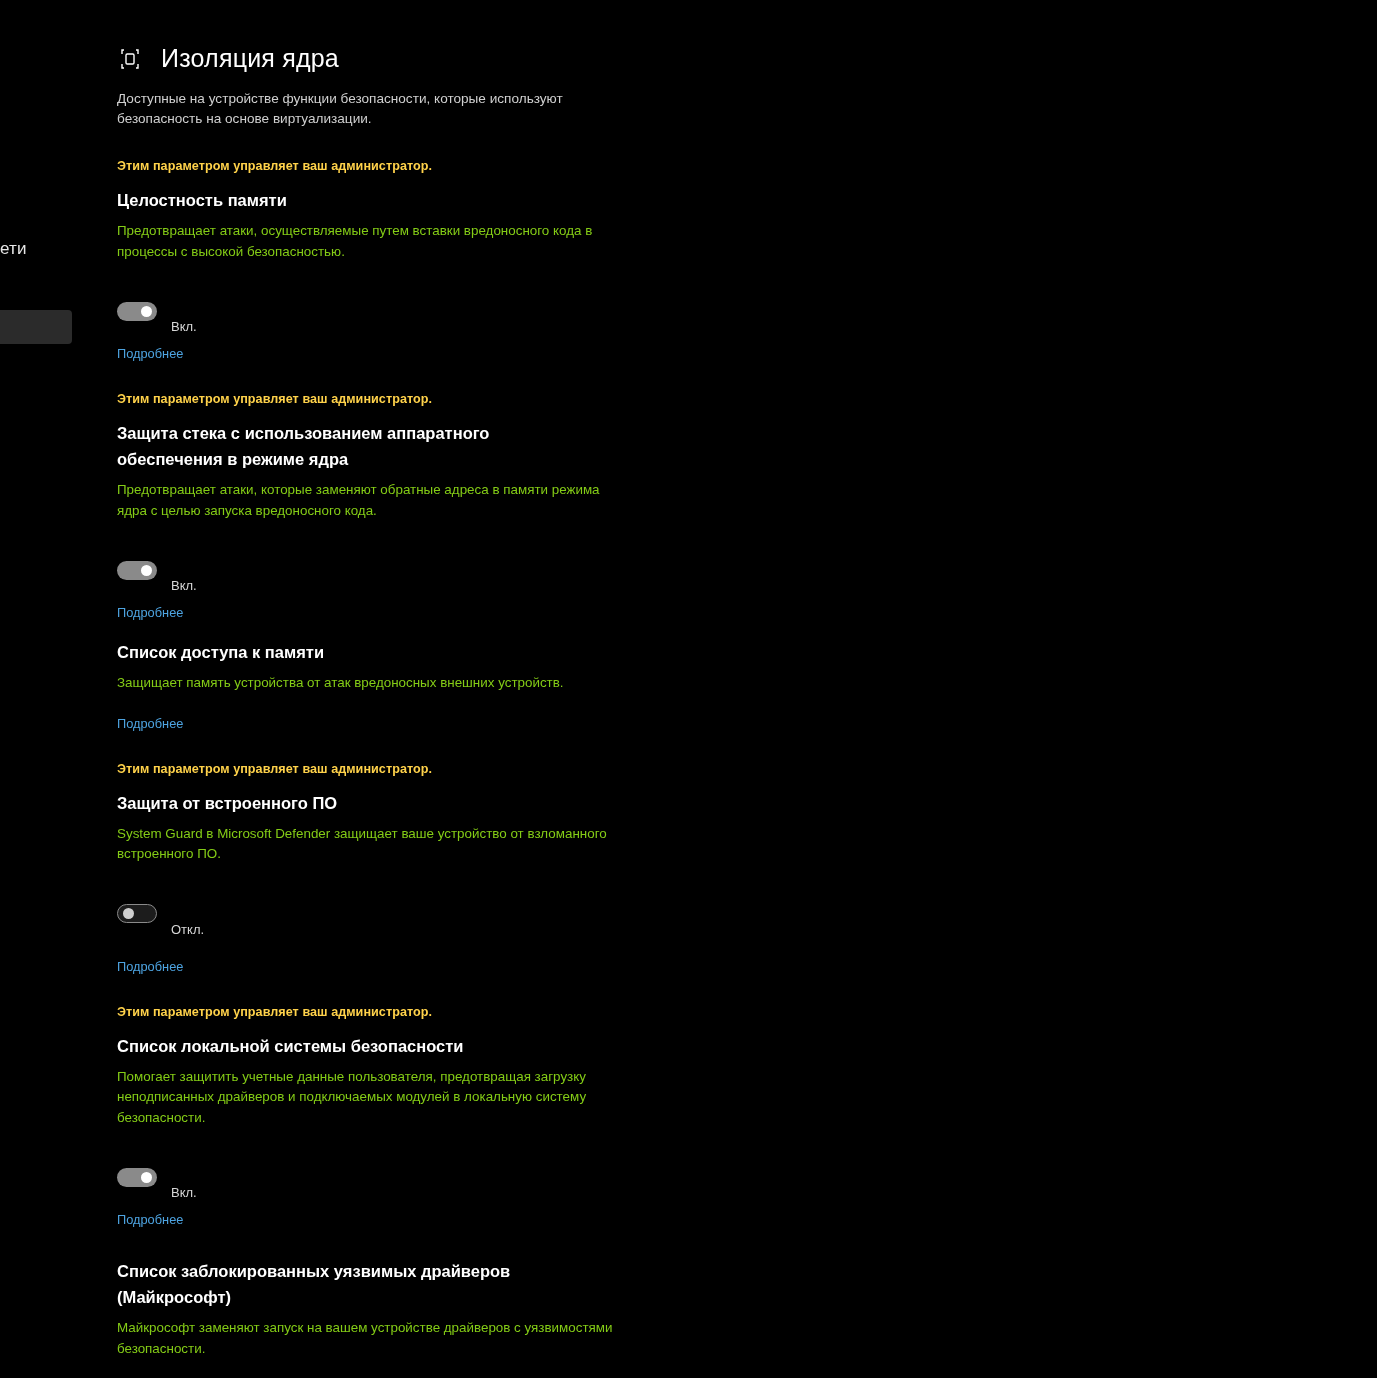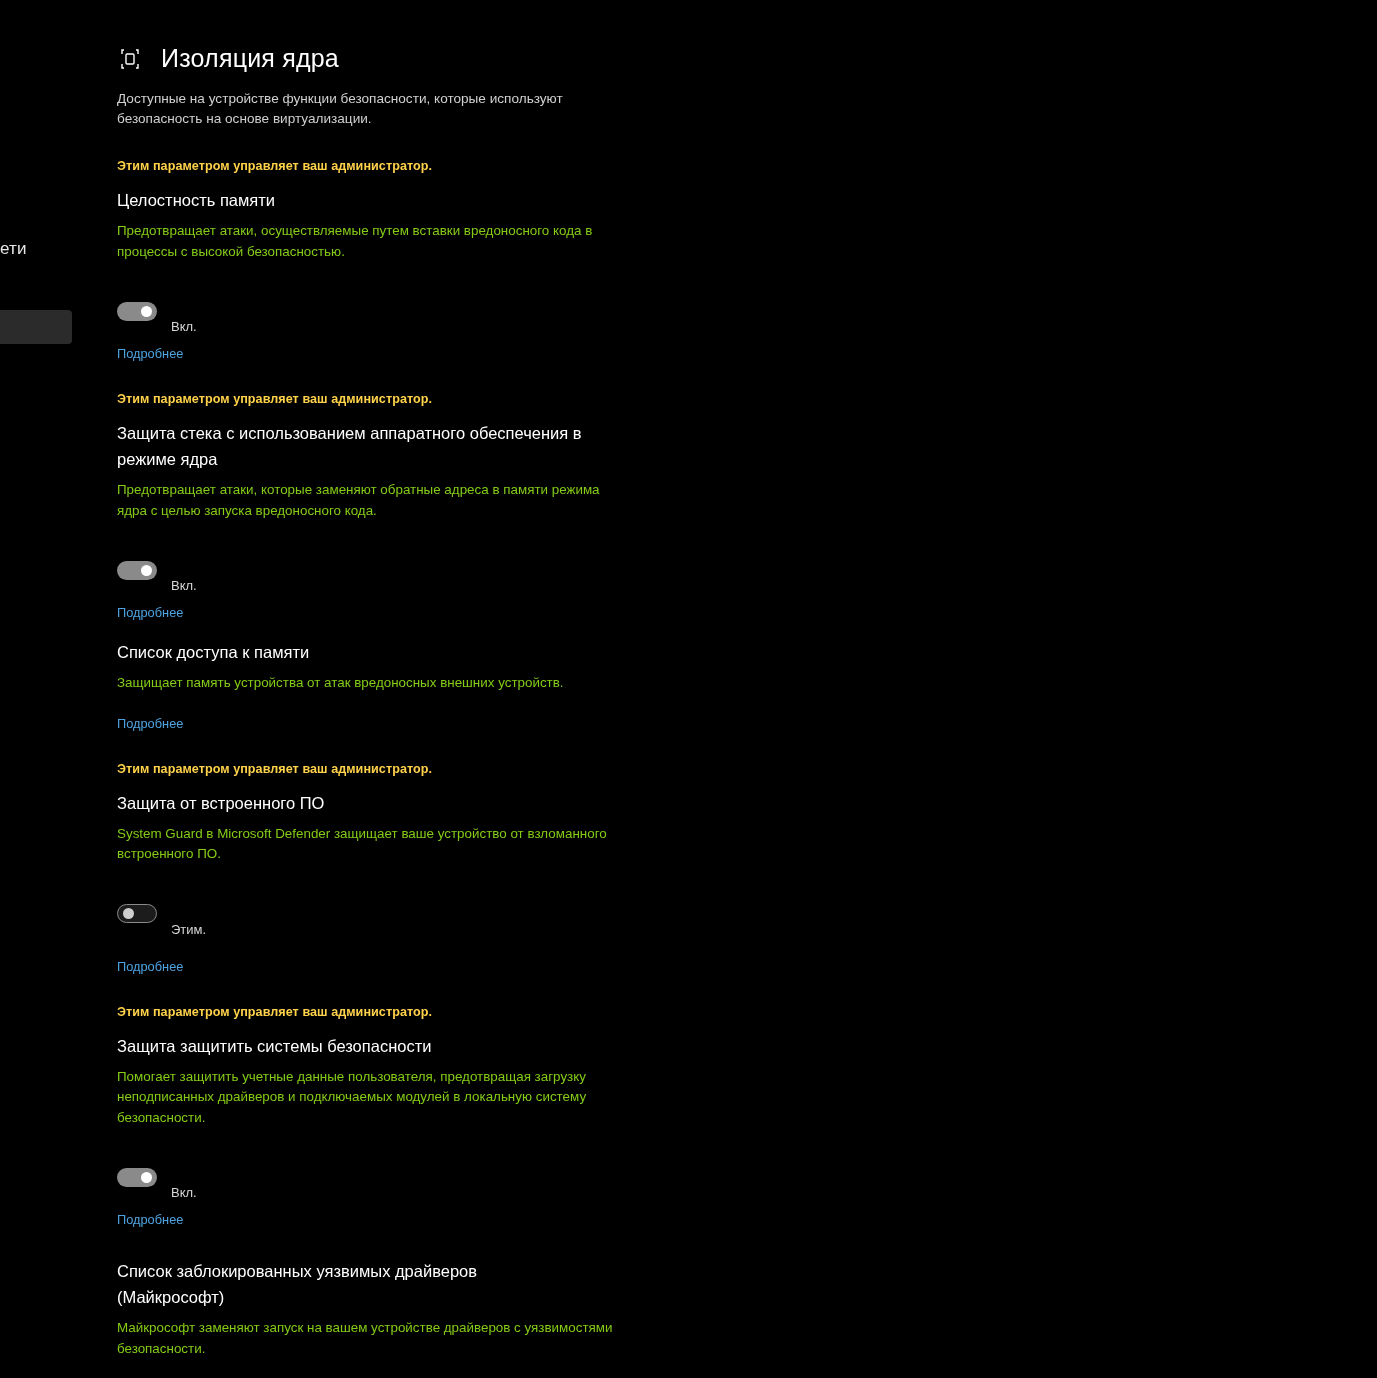--- a/index.html
+++ b/index.html
@@ -79,21 +79,21 @@
     color: #ffd24a;
     letter-spacing: 0.05px;
     font-weight: bold;
   }
 
   .section {
     margin-top: 0px;
   }
   .section-title {
     font-size: 16.5px;
-    font-weight: 400;
+    font-weight: 700;
     color: #ffffff;
     line-height: 26px;
     margin-top: 14px;
     max-width: 470px;
   }
   .section-desc {
     margin-top: 8px;
     font-size: 13.4px;
     line-height: 20.5px;
     color: #84cc16;
@@ -206,28 +206,28 @@
     </div>
 
     <div class="section" style="margin-top:26px">
       <div class="admin-note">Этим параметром управляет ваш администратор.</div>
       <div class="section-title">Защита от встроенного ПО</div>
       <div class="section-desc">System Guard в Microsoft Defender защищает ваше устройство от взломанного встроенного ПО.</div>
       <div class="toggle-row">
         <span class="toggle off">
             <span class="knob"></span>
           </span>
-        <span class="toggle-label">Этим.</span>
+        <span class="toggle-label">Откл.</span>
       </div>
       <a class="link" style="margin-top:22px">Подробнее</a>
     </div>
 
     <div class="section" style="margin-top:24px">
       <div class="admin-note">Этим параметром управляет ваш администратор.</div>
-      <div class="section-title">Защита защитить системы безопасности</div>
+      <div class="section-title">Список локальной системы безопасности</div>
       <div class="section-desc">Помогает защитить учетные данные пользователя, предотвращая загрузку неподписанных драйверов и подключаемых модулей в локальную систему безопасности.</div>
       <div class="toggle-row">
         <span class="toggle on">
             <span class="knob"></span>
           </span>
         <span class="toggle-label">Вкл.</span>
       </div>
       <a class="link">Подробнее</a>
     </div>
 

